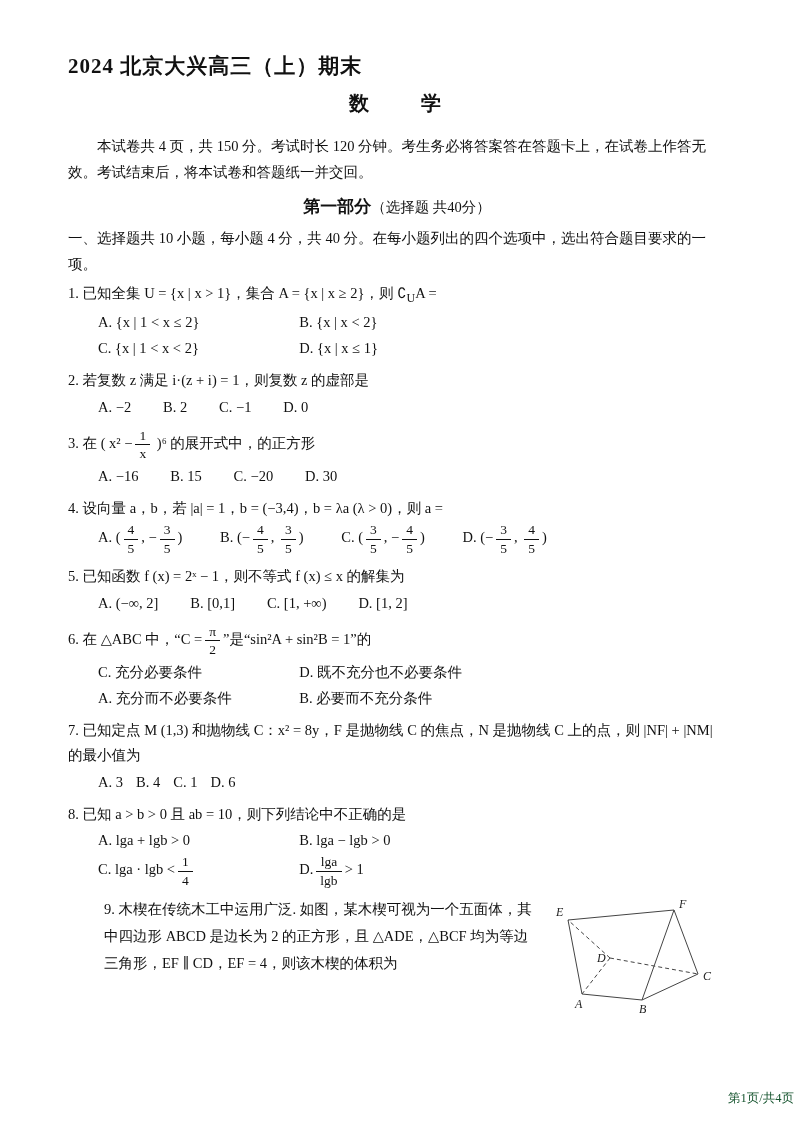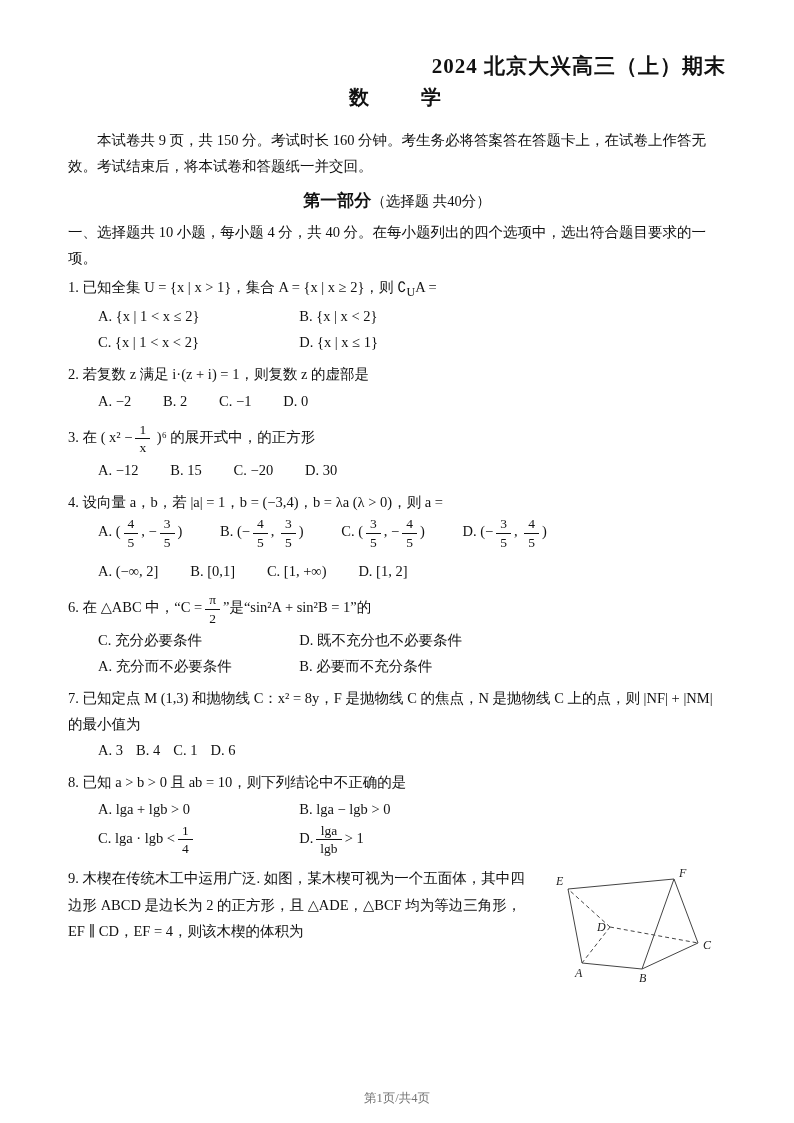--- a/index.html
+++ b/index.html
@@ -4,22 +4,22 @@
 <style>
   * { margin:0; padding:0; box-sizing:border-box; }
   html,body { background:#ffffff; }
   body {
     width:794px; height:1123px; position:relative; overflow:hidden;
     font-family:"Liberation Serif","DejaVu Serif",serif;
     color:#111; font-size:14.5px;
   }
   .page { padding:52px 68px 0 68px; }
   .title {
-    text-align:right; font-size:21px; font-weight:bold; letter-spacing:1px;
-    margin-bottom:4px;
+    text-align:left; font-size:21px; font-weight:bold; letter-spacing:1px;
+    margin-bottom:10px;
   }
   .subject {
     text-align:center; font-size:20px; font-weight:bold; letter-spacing:4px;
     margin-bottom:16px;
   }
   .intro { text-indent:2em; line-height:1.8; margin-bottom:6px; }
   .section-head { text-align:center; margin:10px 0 8px 0; }
   .sec-main { font-size:17px; font-weight:bold; }
   .sec-sub  { font-size:14.5px; }
   .instr { line-height:1.75; margin-bottom:4px; }
@@ -31,40 +31,40 @@
   .cols2 .opt { width:165px; margin-right:2.5em; }
   .colsfrac .opt { margin-right:2.6em; }
   .tight .opt { margin-right:0.9em; }
   .frac {
     display:inline-block; vertical-align:middle; text-align:center;
     line-height:1.15; font-size:13.5px; margin:1px 3px;
   }
   .frac .num { display:block; padding:0 4px 1px 4px; border-bottom:1px solid #111; }
   .frac .den { display:block; padding:1px 4px 0 4px; }
   .q9 .fig { float:right; width:178px; margin:2px 0 0 10px; }
-  .q9 .stem { line-height:1.85; }
+  .q9 .stem { line-height:1.85;margin-left:36px; }
   .footer {
     position:absolute; left:0; bottom:16px; width:100%;
-    text-align:center; font-size:12.5px; color:#737373;
+    text-align:right; font-size:12.5px; color:#14532d;
   }
   svg text {
     font-family:"Liberation Serif","DejaVu Serif",serif;
     font-style:italic; font-size:12px; fill:#222;
   }
   svg line { stroke:#444; stroke-width:1; }
 </style>
 </head>
 <body>
 
 <div class="page">
 
   <div class="title">2024 北京大兴高三（上）期末</div>
   <div class="subject">数　　学</div>
 
-  <p class="intro">本试卷共 9 页，共 150 分。考试时长 160 分钟。考生务必将答案答在答题卡上，在试卷上作答无效。考试结束后，将本试卷和答题纸一并交回。</p>
+  <p class="intro">本试卷共 4 页，共 150 分。考试时长 120 分钟。考生务必将答案答在答题卡上，在试卷上作答无效。考试结束后，将本试卷和答题纸一并交回。</p>
 
   <div class="section-head">
     <span class="sec-main">第一部分</span><span class="sec-sub">（选择题 共40分）</span>
   </div>
 
   <p class="instr">一、选择题共 10 小题，每小题 4 分，共 40 分。在每小题列出的四个选项中，选出符合题目要求的一项。</p>
 
   <div class="question">
     <div class="stem">
       <span>1. 已知全集 U = {x | x &gt; 1}，集合 A = {x | x ≥ 2}，则 ∁</span><sub>U</sub><span>A =</span>
@@ -87,38 +87,39 @@
       <span class="opt">C. −1</span>
       <span class="opt">D. 0</span>
     </div>
   </div>
 
   <div class="question">
     <div class="stem">
       <span>3. 在 ( x² −</span><span class="frac"><span class="num">1</span><span class="den">x</span></span><span> )⁶ 的展开式中，的正方形</span>
     </div>
     <div class="opts cols4">
-      <span class="opt">A. −12</span>
+      <span class="opt">A. −16</span>
       <span class="opt">B. 15</span>
       <span class="opt">C. −20</span>
       <span class="opt">D. 30</span>
     </div>
   </div>
 
   <div class="question">
     <div class="stem">4. 设向量 a，b，若 |a| = 1，b = (−3,4)，b = λa (λ &gt; 0)，则 a =</div>
     <div class="opts colsfrac">
       <span class="opt"><span>A. (</span><span class="frac"><span class="num">4</span><span class="den">5</span></span><span>, −</span><span class="frac"><span class="num">3</span><span class="den">5</span></span><span>)</span></span>
       <span class="opt"><span>B. (−</span><span class="frac"><span class="num">4</span><span class="den">5</span></span><span>, </span><span class="frac"><span class="num">3</span><span class="den">5</span></span><span>)</span></span>
       <span class="opt"><span>C. (</span><span class="frac"><span class="num">3</span><span class="den">5</span></span><span>, −</span><span class="frac"><span class="num">4</span><span class="den">5</span></span><span>)</span></span>
       <span class="opt"><span>D. (−</span><span class="frac"><span class="num">3</span><span class="den">5</span></span><span>, </span><span class="frac"><span class="num">4</span><span class="den">5</span></span><span>)</span></span>
     </div>
   </div>
 
   <div class="question">
+    <div class="stem">5. 已知函数 f (x) = 2ˣ − 1，则不等式 f (x) ≤ x 的解集为</div>
     <div class="opts cols4">
       <span class="opt">A. (−∞, 2]</span>
       <span class="opt">B. [0,1]</span>
       <span class="opt">C. [1, +∞)</span>
       <span class="opt">D. [1, 2]</span>
     </div>
   </div>
 
   <div class="question">
     <div class="stem">

